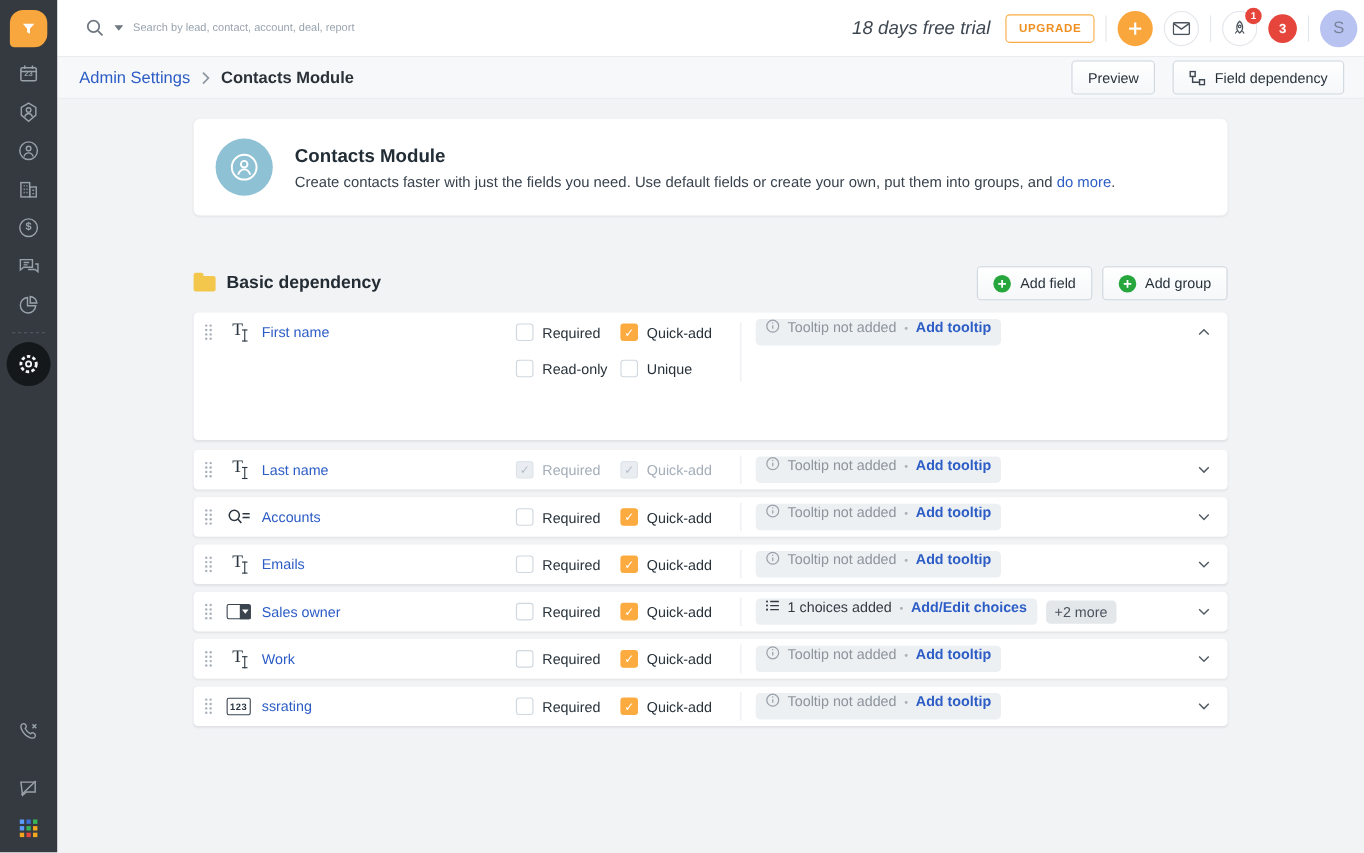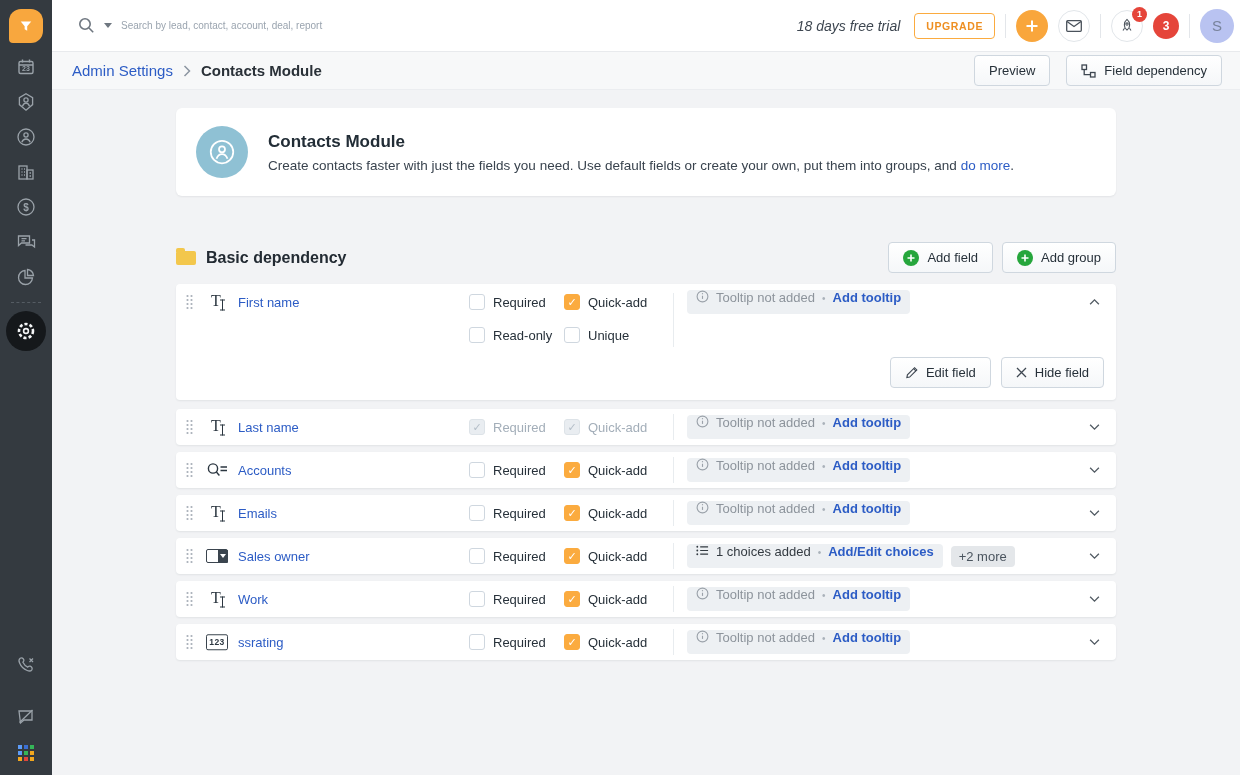--- a/index.html
+++ b/index.html
@@ -19,21 +19,21 @@
   .appgrid { display:grid; grid-template-columns:repeat(3,4px); grid-gap:2px; cursor:pointer; }
   .appgrid i { width:4px; height:4px; display:block; }
 
   
   .topbar { position:absolute; left:52px; right:0; top:0; height:52px; background:#fff; border-bottom:1px solid #e8eaed; display:flex; align-items:center; padding-left:26px; }
   .search-zone { display:flex; align-items:center; gap:9px; flex:1; }
   .caret-down { width:0; height:0; border-left:4px solid transparent; border-right:4px solid transparent; border-top:5px solid #6f7780; }
   .search-input { border:none; outline:none; font-size:10px; color:#8b5cf6; width:420px; background:transparent; font-family:"Liberation Sans",sans-serif; }
   .search-input::placeholder { color:#9aa4af; }
   .tb-right { display:flex; align-items:center; gap:10px; padding-right:6px; }
-  .trial { font-size:14px; font-style:italic; color:#3e4751; margin-right:4px;text-align:right; }
+  .trial { font-size:17px; font-style:italic; color:#3e4751; margin-right:4px;text-align:right; }
   .upgrade-btn { border:1px solid #fbab3f; color:#ee8f22; background:#fff; font-size:10.5px; font-weight:bold; letter-spacing:.6px; padding:6px 11px; border-radius:4px; cursor:pointer; font-family:"Liberation Sans",sans-serif; }
   .tb-vdiv { width:1px; height:24px; background:#e3e6ea; }
   .circle-btn { width:32px; height:32px; border-radius:50%; display:flex; align-items:center; justify-content:center; cursor:pointer; position:relative; }
   .circle-plus { background:#f9a63c; }
   .circle-line { background:#fff; border:1px solid #e2e6ea; color:#4a525b; }
   .badge-red { position:absolute; top:-4px; right:-5px; min-width:15px; height:15px; border-radius:8px; background:#e5453a; color:#fff; font-size:9px; font-weight:bold; display:flex; align-items:center; justify-content:center; padding:0 3px; }
   .count-red { width:26px; height:26px; border-radius:50%; background:#e5453a; color:#fff; font-size:12px; font-weight:bold; display:flex; align-items:center; justify-content:center; cursor:pointer; }
   .avatar { width:34px; height:34px; border-radius:50%; background:#b9c3f1; color:#78839b; font-size:15px; display:flex; align-items:center; justify-content:center; cursor:pointer; }
 
   
@@ -352,35 +352,20 @@
           <div class="rowsec">
             <label class="chk pos1">
                 <span class="box"></span>
                 <span class="clbl">Read-only</span>
               </label>
             <label class="chk pos2">
                 <span class="box"></span>
                 <span class="clbl">Unique</span>
               </label>
           </div>
-          <div class="cardfooter">
-            <button class="btn">
-              <svg width="13" height="13" viewBox="0 0 14 14" fill="none" stroke="#3e4751" stroke-width="1.2">
-                  <path d="M2 12.5l.6-3L10.3 1.8l2.4 2.4L5 11.9l-3 .6z"></path>
-                  <path d="M9.3 2.8l2.4 2.4"></path>
-                </svg>
-              <span>Edit field</span>
-            </button>
-            <button class="btn">
-              <svg width="11" height="11" viewBox="0 0 11 11" stroke="#3e4751" stroke-width="1.3">
-                  <path d="M1 1l9 9M10 1l-9 9"></path>
-                </svg>
-              <span>Hide field</span>
-            </button>
-          </div>
         </div>
 
         <div class="fcard collapsed">
           <div class="rowmain">
             <span class="drag">
                 <svg width="7" height="15" viewBox="0 0 7 15" fill="#a8b0b9">
                   <circle cx="1.5" cy="1.5" r="1.1"></circle>
                   <circle cx="5.5" cy="1.5" r="1.1"></circle>
                   <circle cx="1.5" cy="5.5" r="1.1"></circle>
                   <circle cx="5.5" cy="5.5" r="1.1"></circle>

